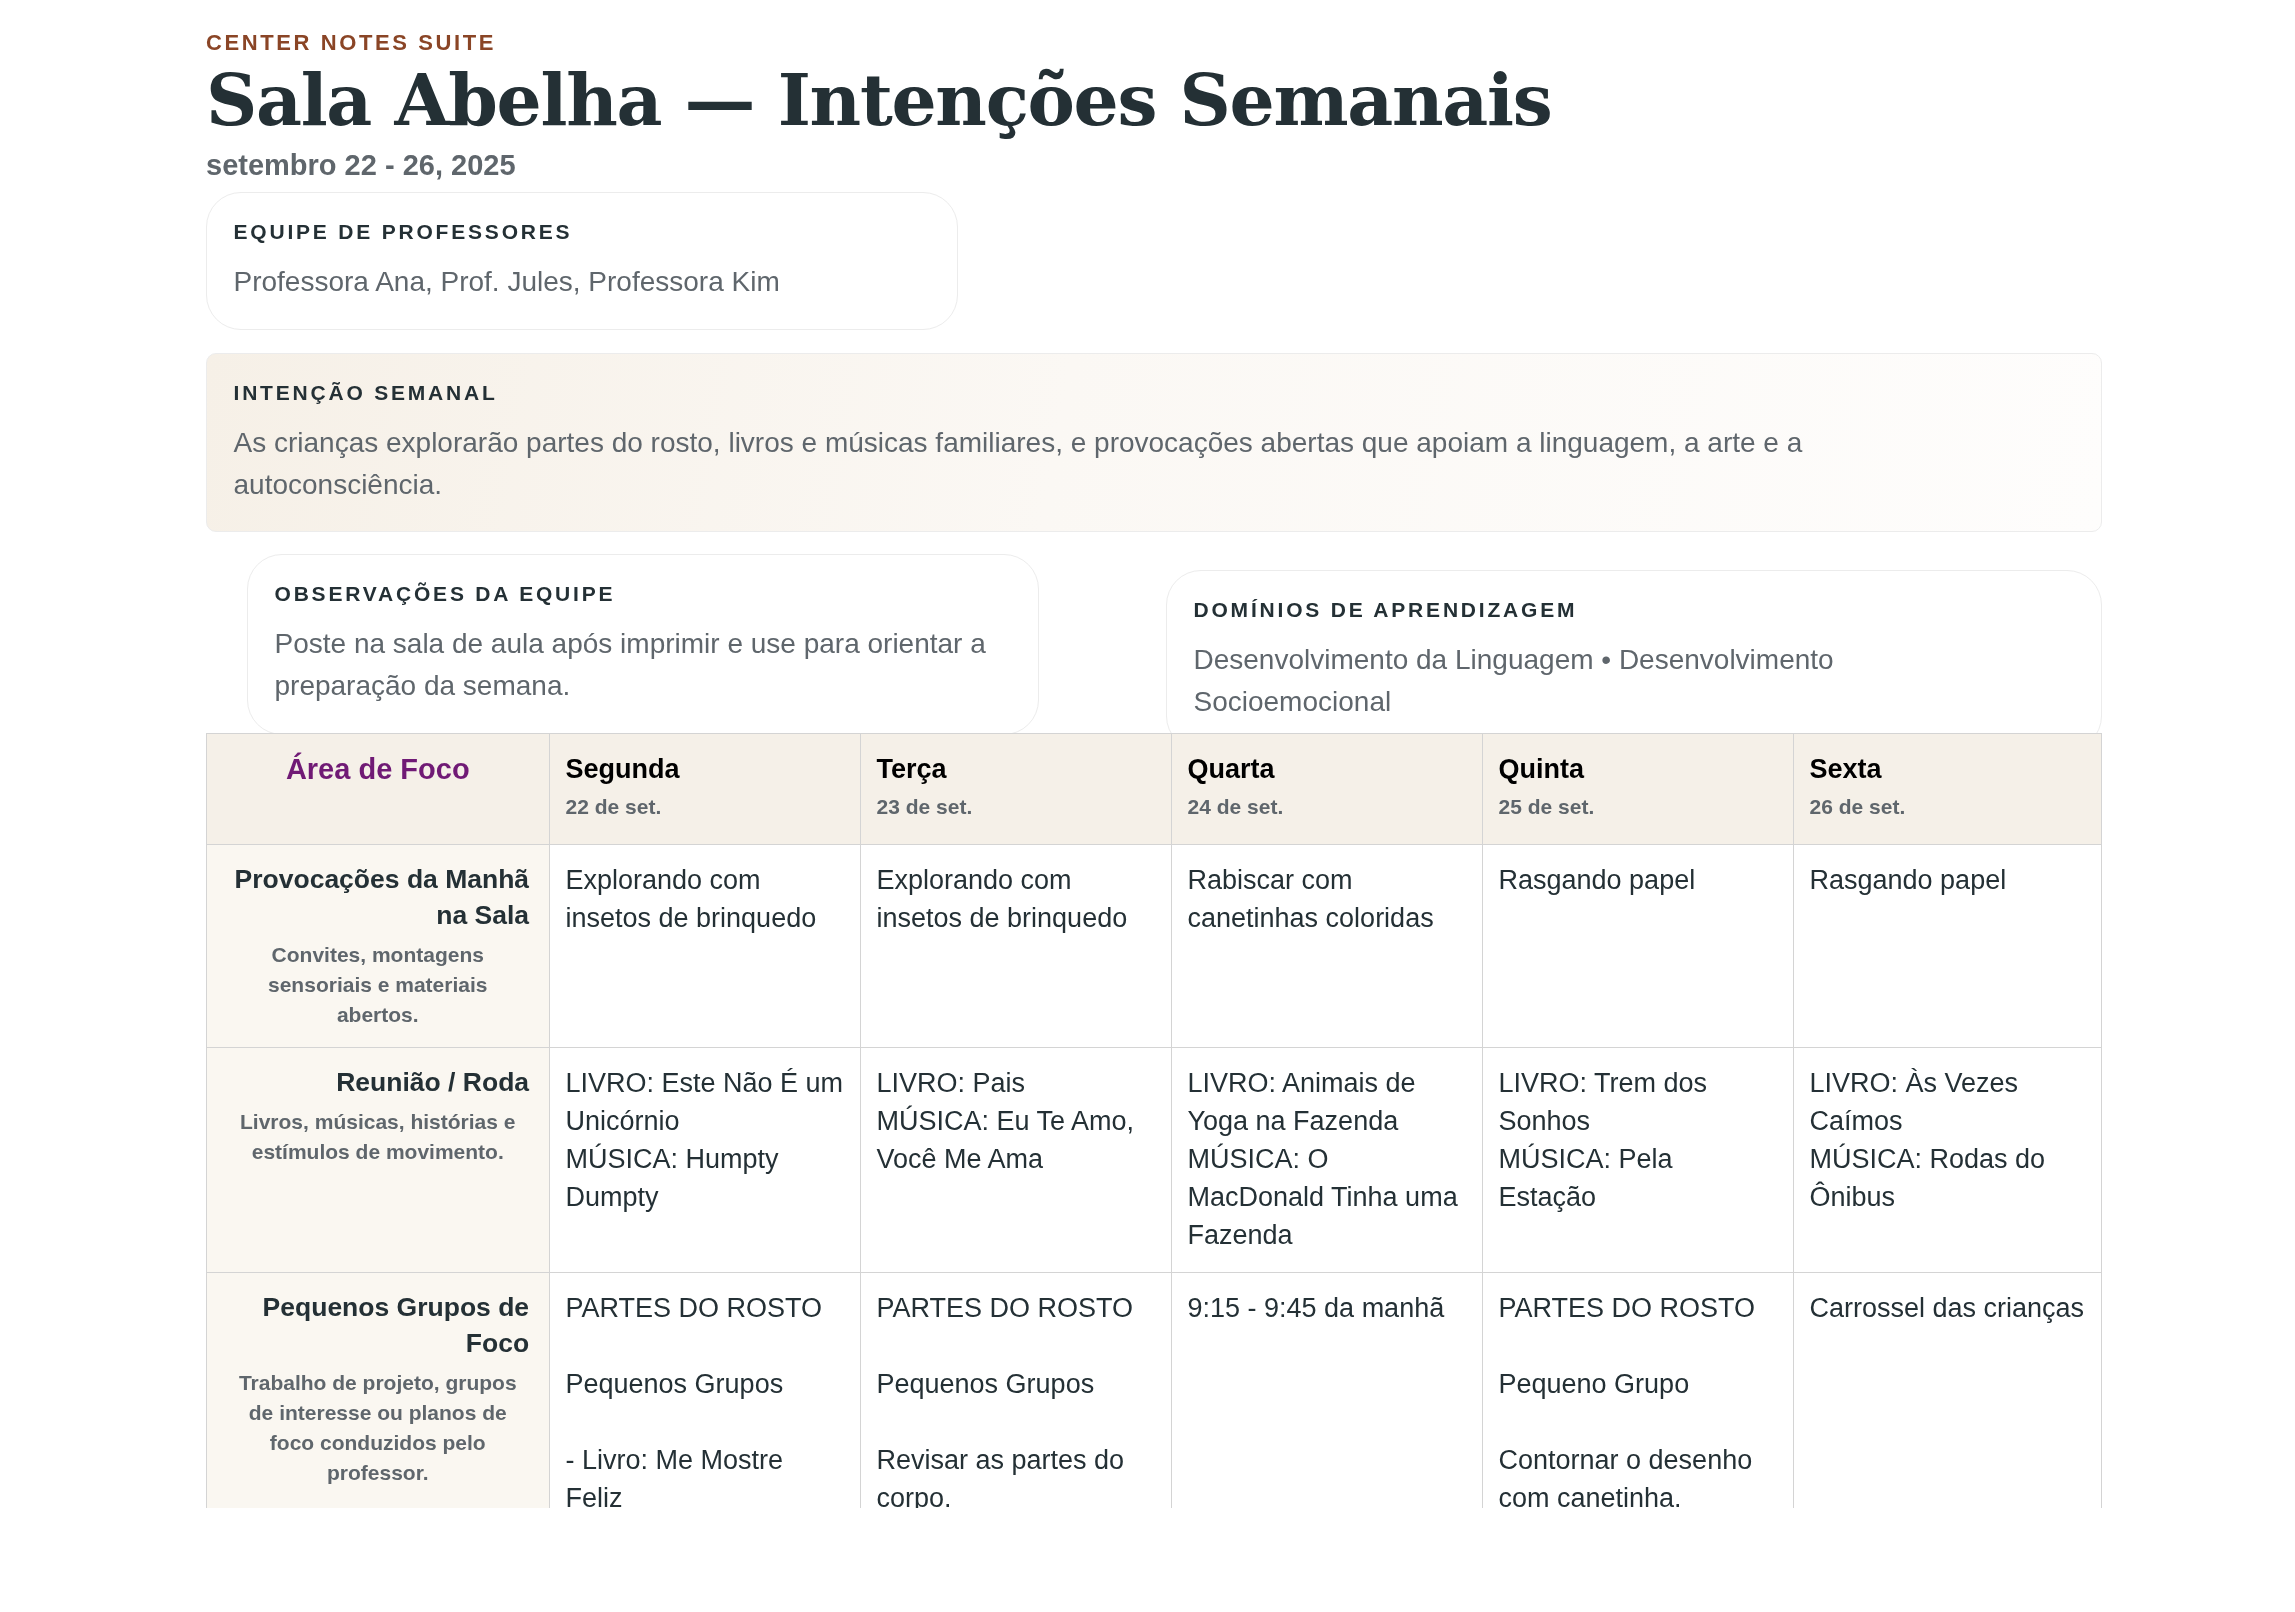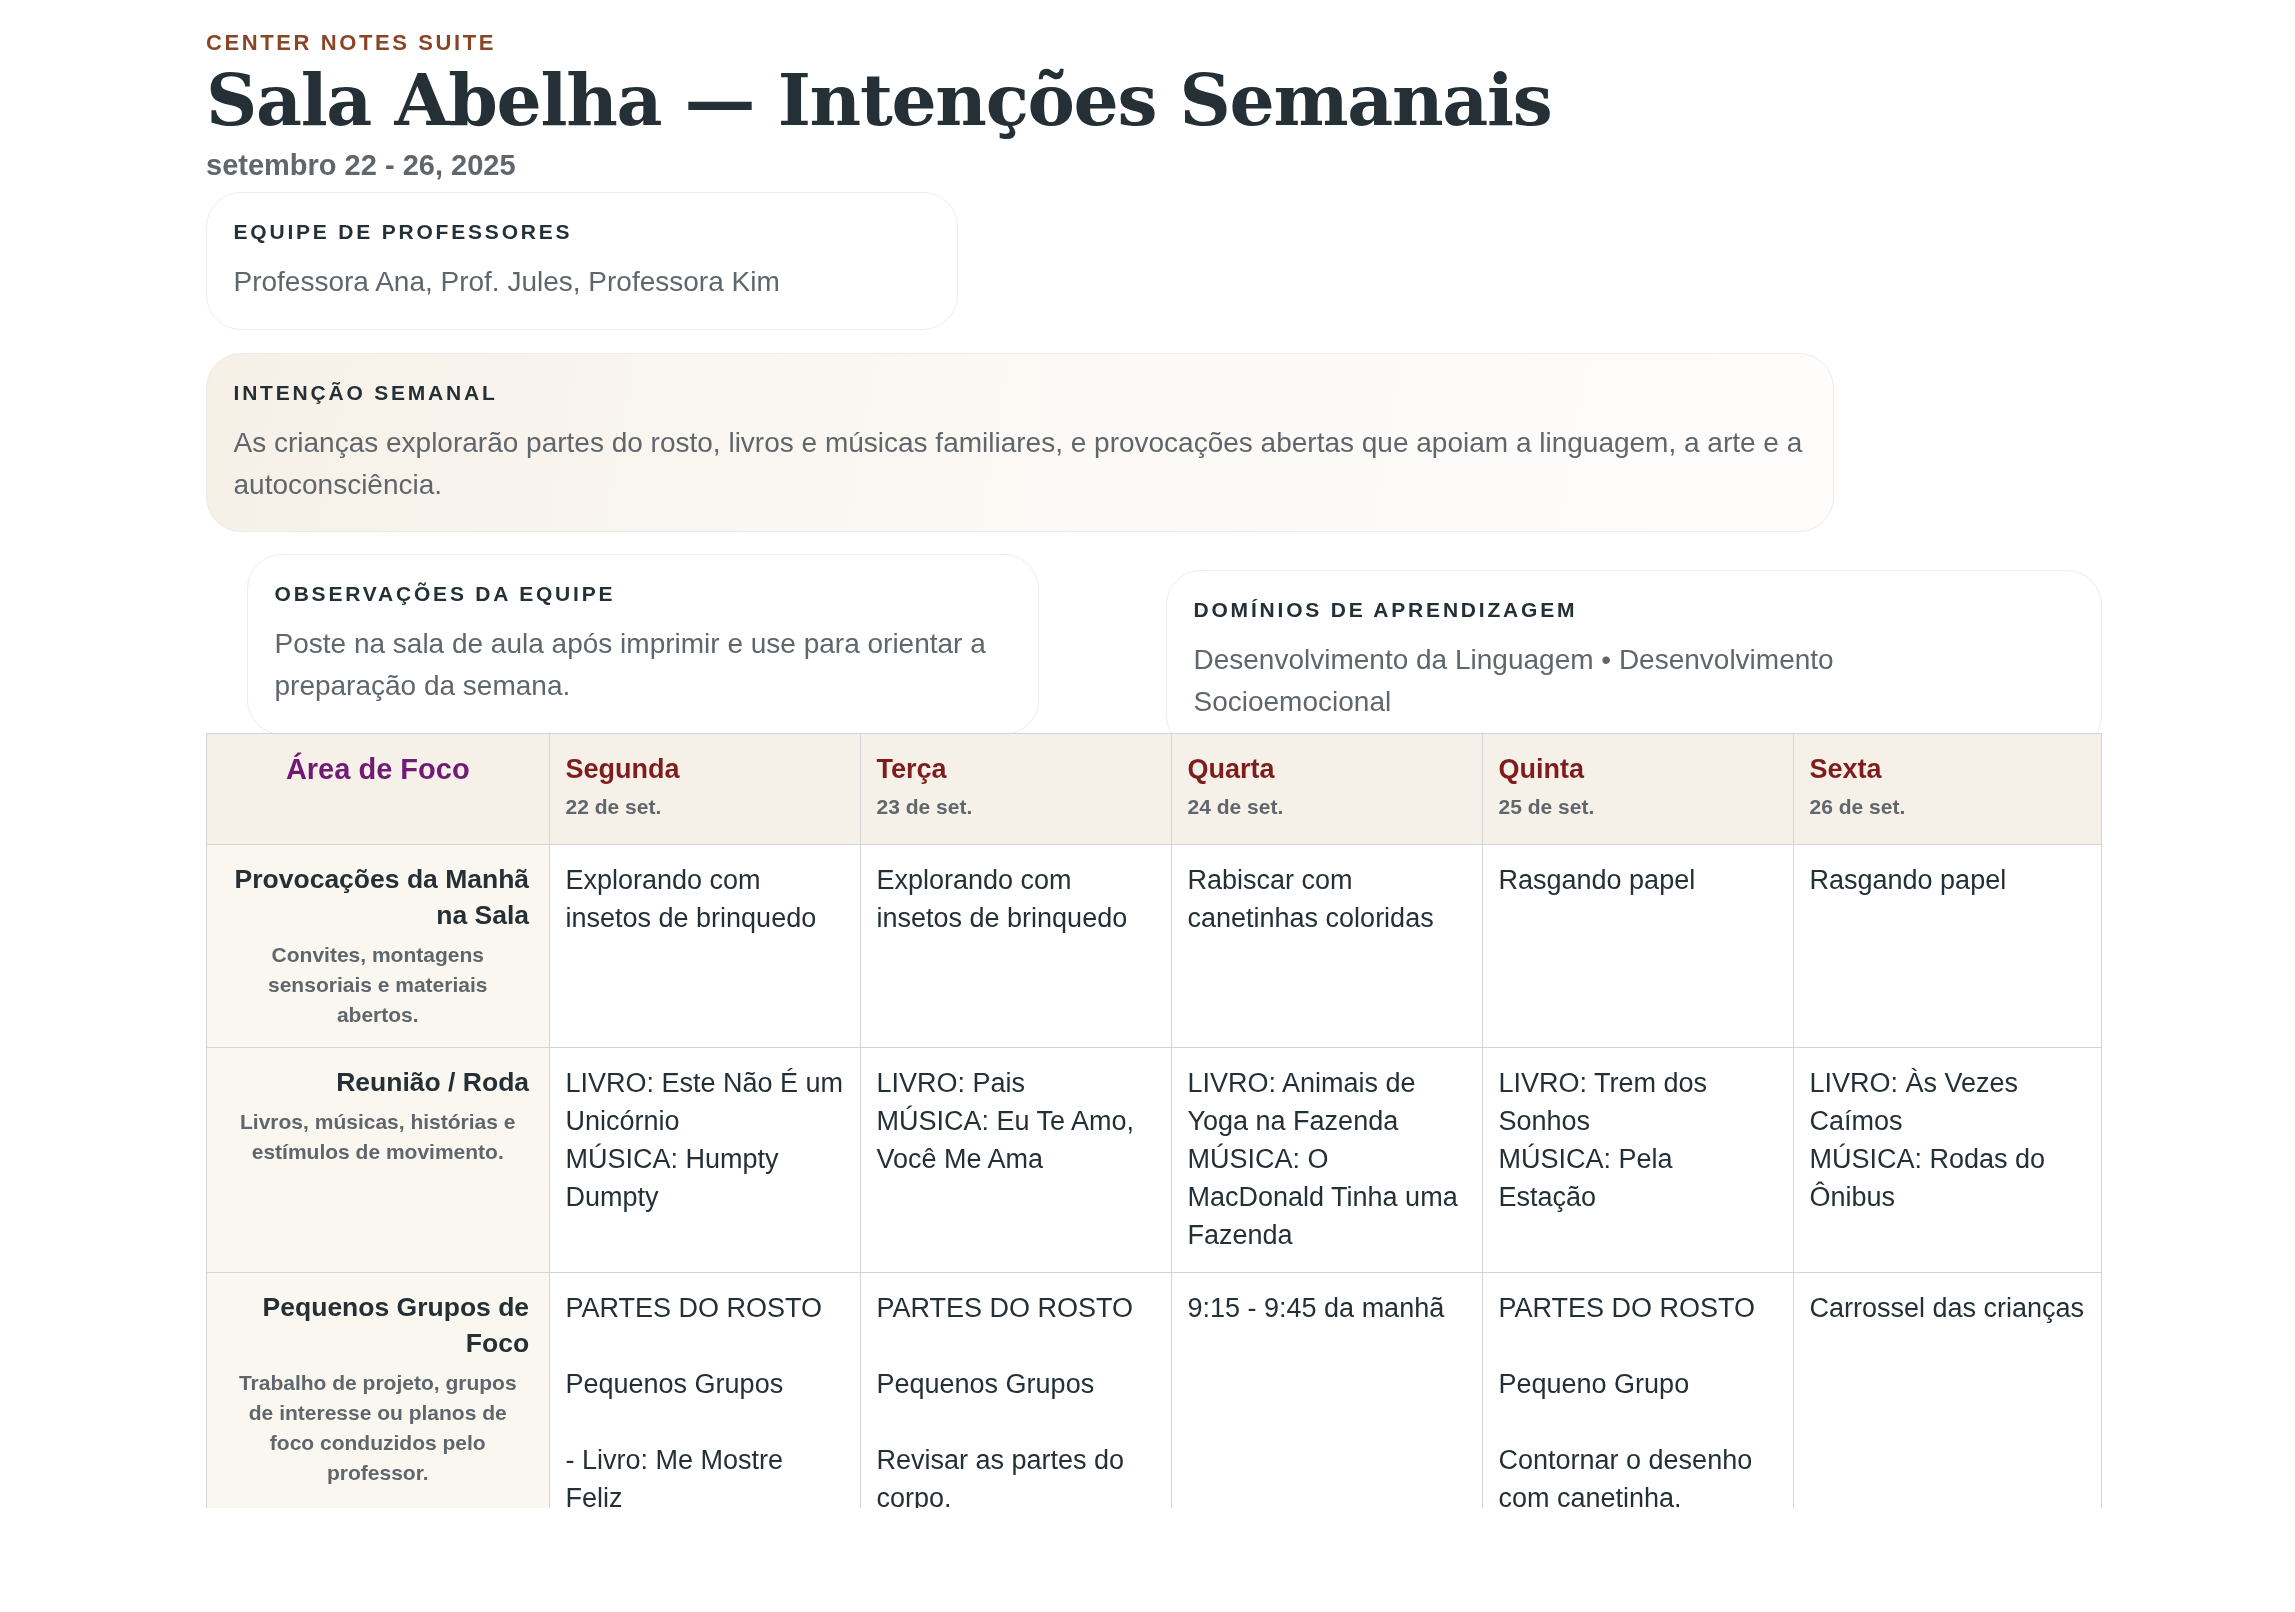--- a/index.html
+++ b/index.html
@@ -34,40 +34,41 @@
   .card-label {
     font-size: 21px; font-weight: 700; letter-spacing: 2.8px;
     color: #243035; text-transform: uppercase; margin-bottom: 17.7px;
   }
   .card-text {
     font-size: 28px; line-height: 42px; color: #5f666c;
   }
 
   .card-team { left: 0; top: 192px; width: 752px; height: 138px; }
   .card-intent {
-    left: 0; top: 353px; width: 1628px; height: 179px;
+    left: 0; top: 353px; width: 1896px; height: 179px;
     background: linear-gradient(100deg, #f6f0e7 0%, #fbf8f4 45%, #fefdfc 100%);
+    border-radius: 10px;
   }
   .card-notes { left: 0; top: 554px; width: 792px; height: 181px; margin-left: 41px; }
   .card-domains { left: 960px; top: 570px; width: 936px; height: 181px; }
 
   .table-wrap {
     position: absolute; left: 0; top: 733px; width: 1896px; height: 775px;
     overflow: hidden;
     border-left: 1.8px solid #d4d4d4; border-right: 1.8px solid #d4d4d4; border-top: 1.8px solid #d4d4d4;
   }
   table { border-collapse: collapse; width: 1896px; table-layout: fixed; }
   col.c-focus { width: 342px; }
   col.c-day { width: 311px; }
   th, td { border: 1.8px solid #d4d4d4; vertical-align: top; }
   tr > :first-child { border-left: none; }
   tr > :last-child { border-right: none; }
   thead th { border-top: none; background: #f5f0e8; height: 110px; text-align: left; padding: 17.7px 16px 0 16px; }
   th.focus-head { text-align: center; padding-top: 19.4px; font-size: 29px; font-weight: 700; color: #701a75; }
-  .day-name { font-size: 27px; font-weight: 700; color: #7f1d1d; line-height: 35px; }
+  .day-name { font-size: 27px; font-weight: 700; color: #000000; line-height: 35px; }
   .day-date { font-size: 21px; font-weight: 700; color: #5f666c; margin-top: 8.8px; }
 
   td.focus-cell { background: #faf7f1; text-align: center; padding: 16px 19.4px 17.7px 19.4px; }
   .focus-title { font-size: 26.5px; font-weight: 700; color: #243035; line-height: 36px; text-align: right; }
   .focus-desc { font-size: 21px; font-weight: 700; color: #5f666c; line-height: 30px; margin-top: 7px; }
   td.day-cell { padding: 16px 16px 17.7px 16px; font-size: 27px; line-height: 38px; color: #243035; }
   .line { display: block; min-height: 38px; }
 
   tr.row-1 td { height: 201px; }
   tr.row-2 td { height: 185px; }

